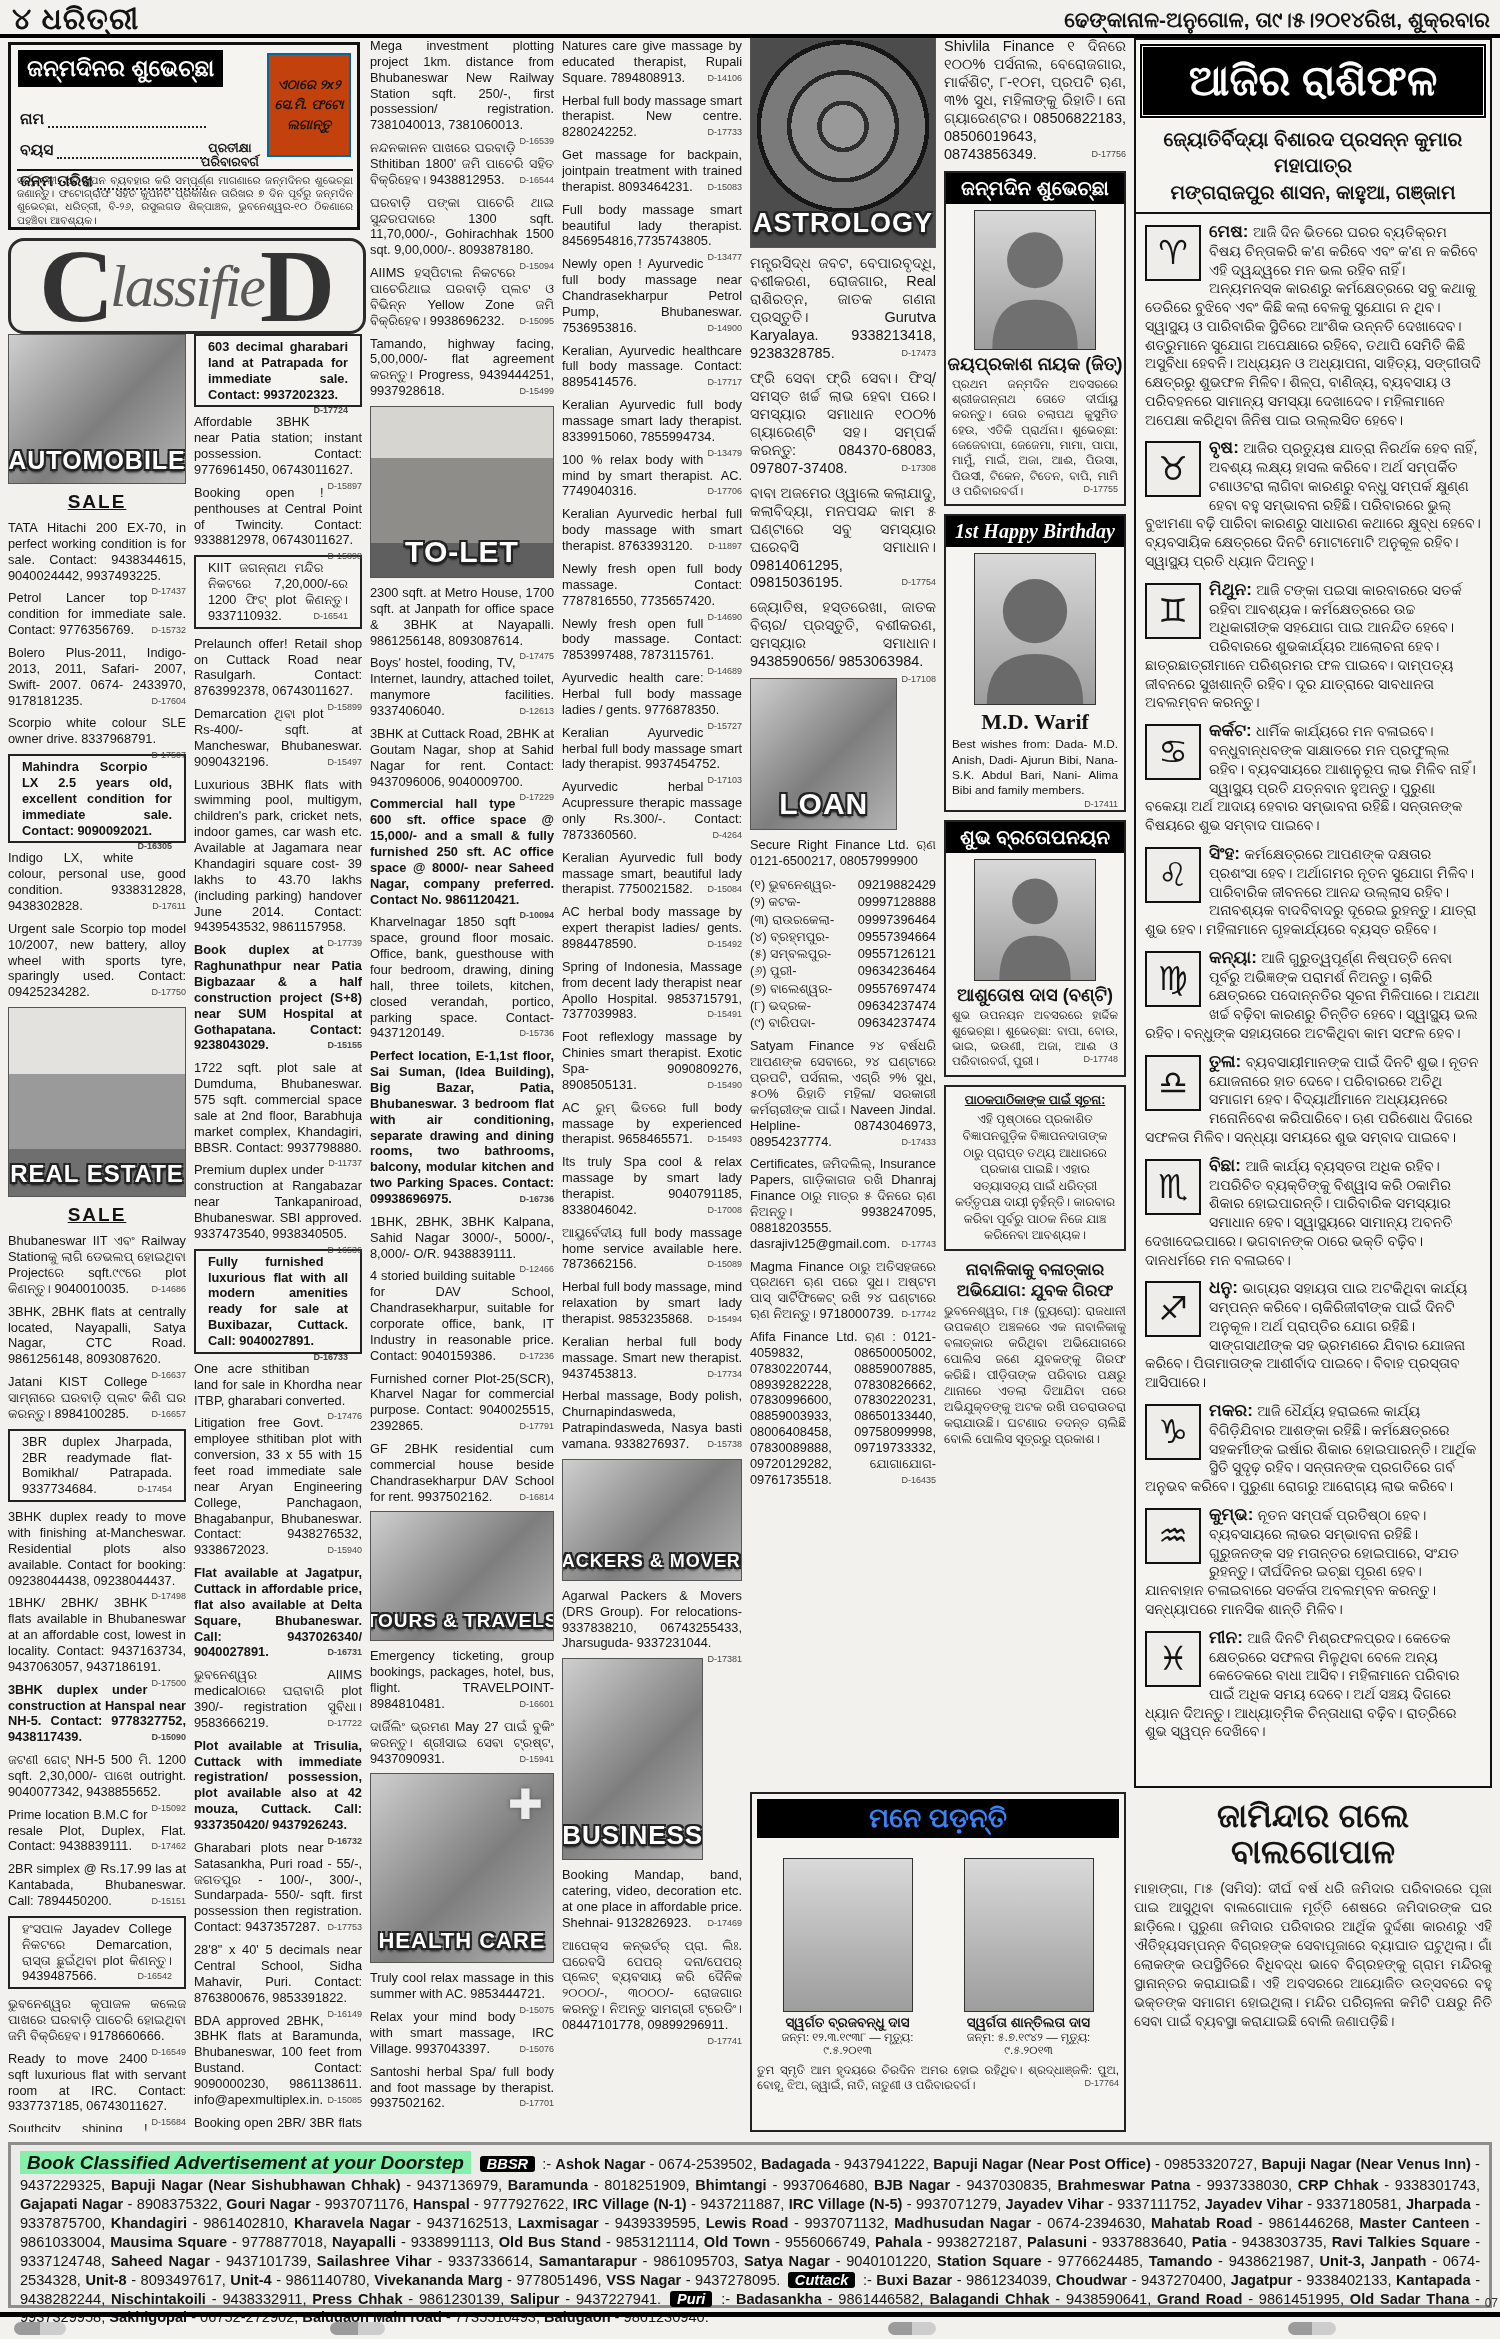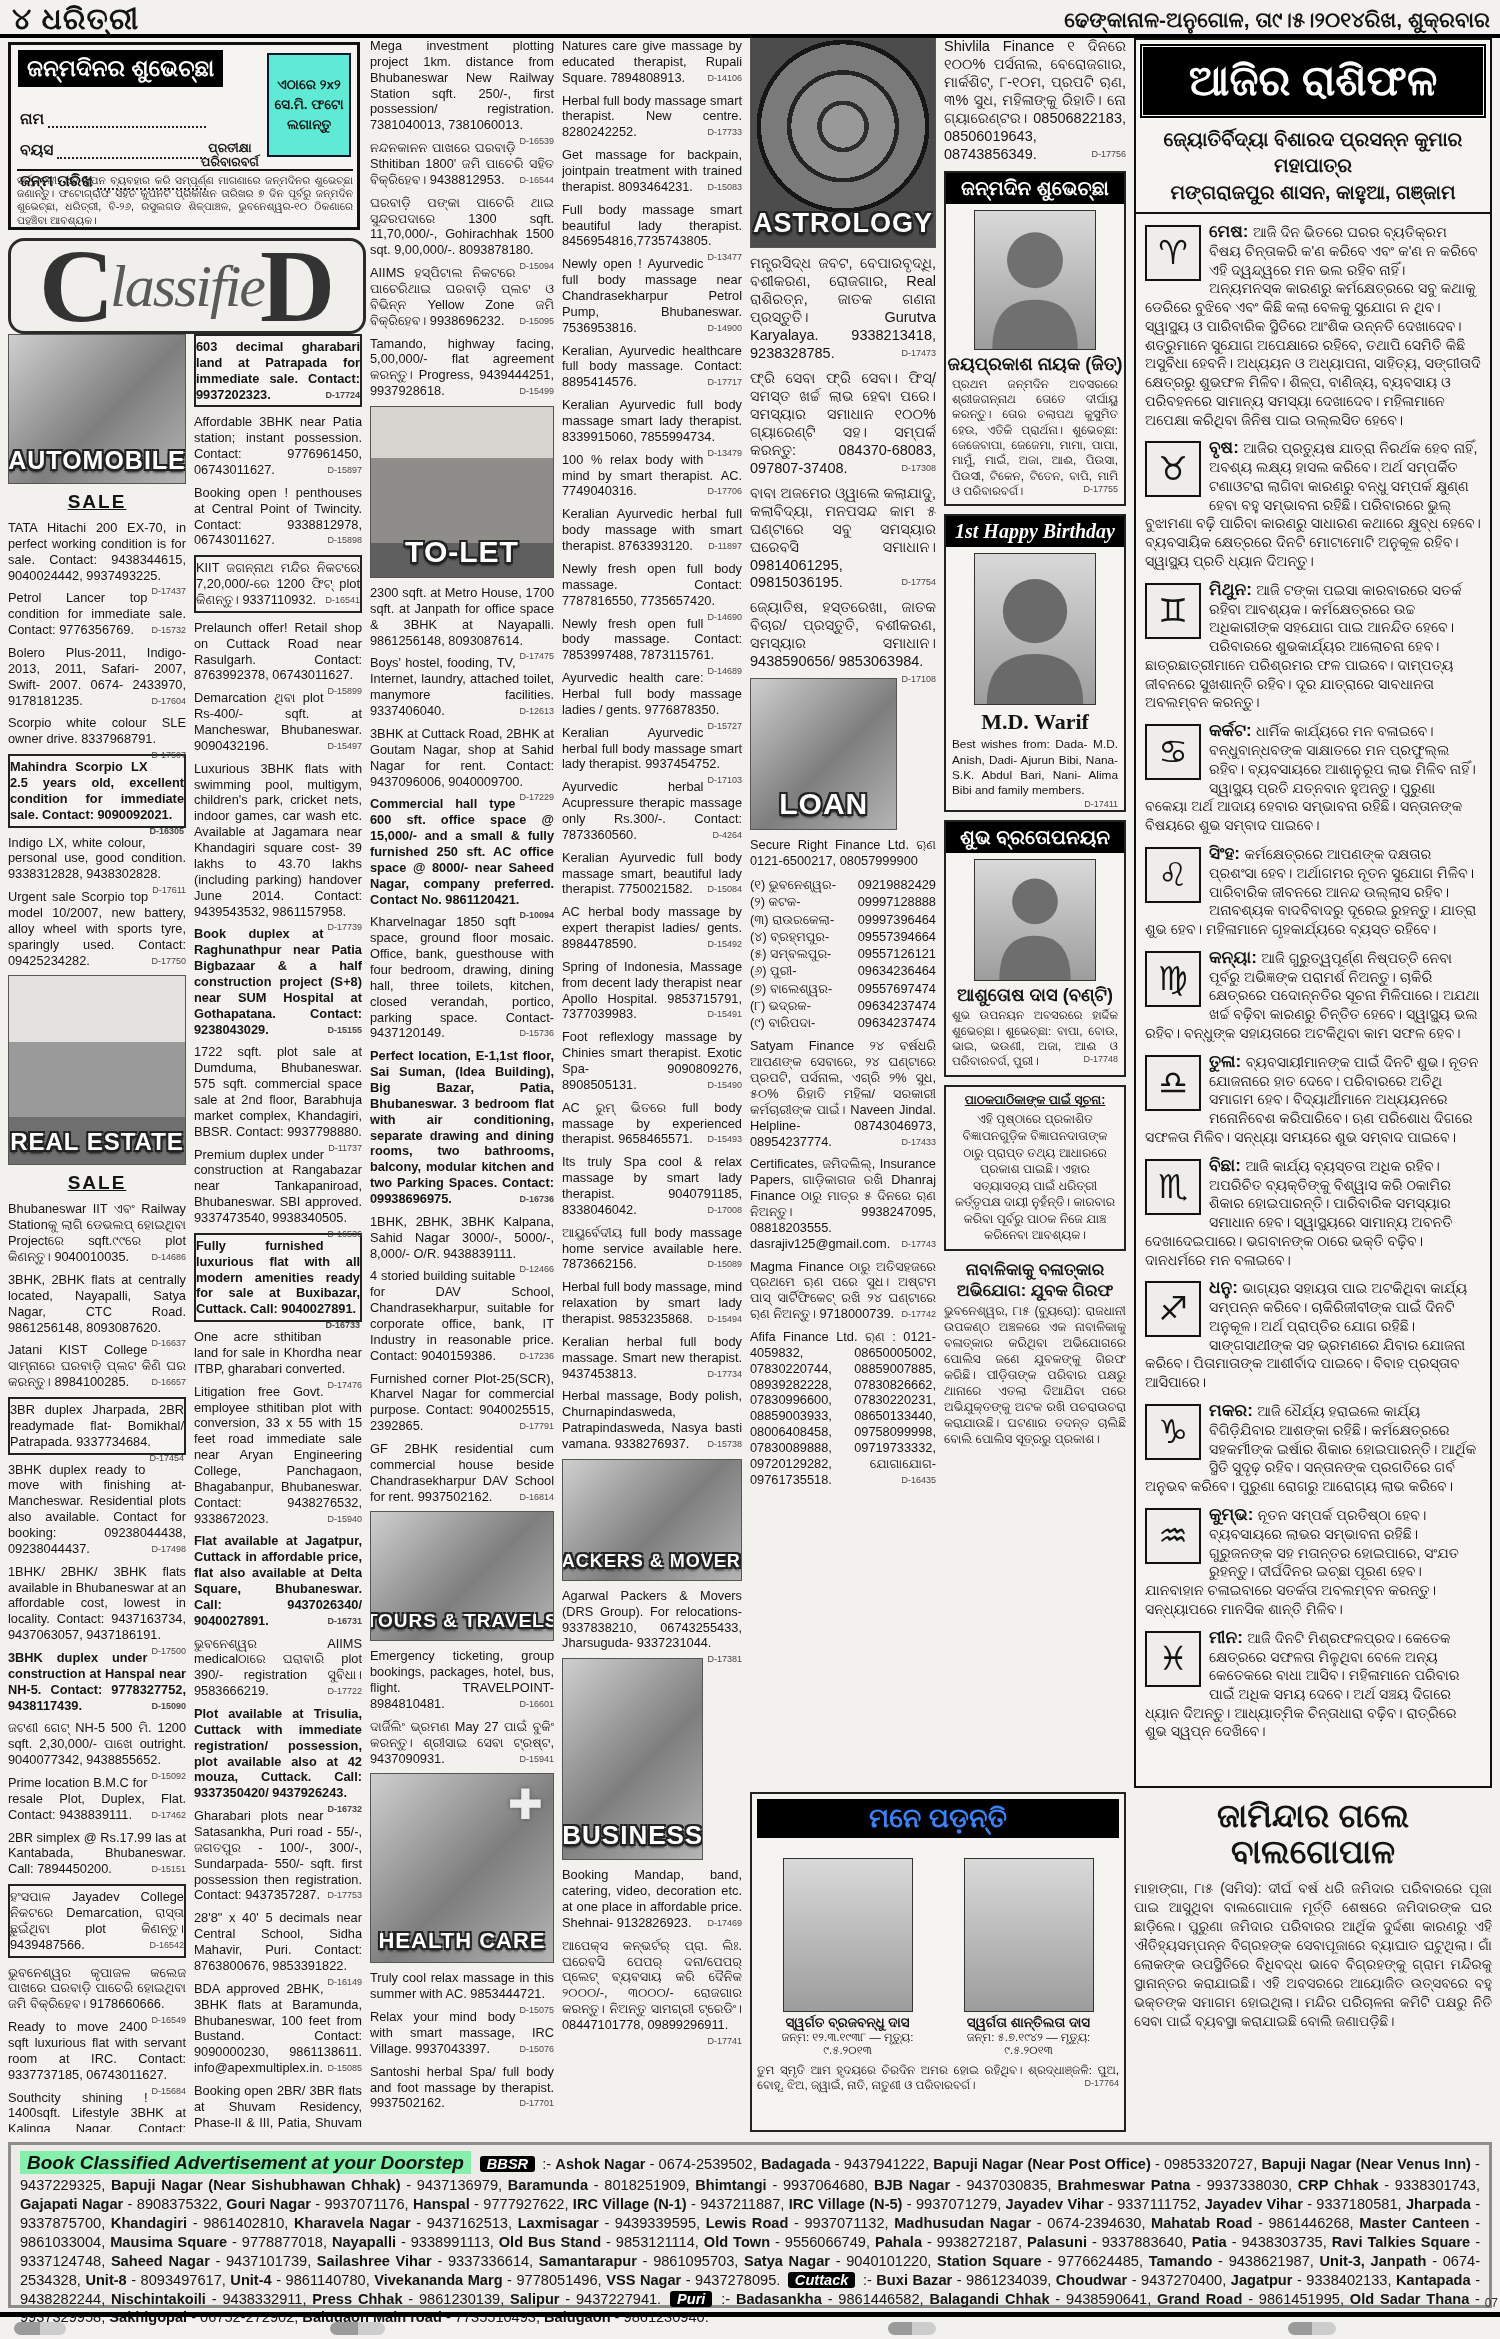--- a/index.html
+++ b/index.html
@@ -8,21 +8,21 @@
   
   .masthead{position:absolute;left:12px;top:2px;font-size:30px;font-weight:bold;letter-spacing:1px;}
   .dateline{position:absolute;right:10px;top:8px;font-size:21px;font-weight:bold;}
   .top-rule{position:absolute;left:0;top:34px;width:1500px;height:4px;background:#000;}
   
   .coupon{position:absolute;left:8px;top:42px;width:352px;height:188px;border:3px solid #111;background:#f6f4f0;padding:5px 7px;box-sizing:border-box;}
   .coupon-title{display:inline-block;background:#000;color:#fff;font-size:23px;font-weight:bold;padding:5px 9px;}
   .photo{background:linear-gradient(#d9d9d9,#9d9d9d);border:1px solid #333;position:relative;overflow:hidden;}
   .photo svg{position:absolute;bottom:0;left:0;width:100%;height:100%;}
   .photo-cap{position:absolute;right:84px;top:96px;width:86px;text-align:center;font-size:12.5px;font-weight:bold;line-height:1.15;}
-  .paste-box{position:absolute;right:6px;top:8px;width:80px;height:100px;border:2px solid #0f172a;display:flex;flex-direction:column;justify-content:center;text-align:center;font-size:13.5px;font-weight:bold;line-height:1.5;background:#5eead4;}
+  .paste-box{position:absolute;right:6px;top:8px;width:80px;height:100px;border:2px solid #0369a1;display:flex;flex-direction:column;justify-content:center;text-align:center;font-size:13.5px;font-weight:bold;line-height:1.5;background:#c2410c;font-style:italic;}
   .coupon-fields{position:absolute;left:9px;top:52px;width:186px;}
   .cfield{display:flex;align-items:flex-end;font-size:15.5px;font-weight:bold;margin-bottom:13px;margin-top:13px;}
   .cfield .leader{flex:1;border-bottom:2px dotted #222;margin-left:4px;height:12px;}
   .coupon-note{position:absolute;left:6px;top:124px;width:336px;border-top:2px solid #111;padding-top:3px;
      font-size:10.6px;line-height:1.25;text-align:justify;}
   
   .logo{position:absolute;left:8px;top:238px;width:352px;height:90px;border:3px solid #2b2b2b;border-radius:16px;
         display:flex;align-items:center;justify-content:center;background:#f1efeb;
         font-family:"Liberation Serif","DejaVu Serif",serif;}
   .logo .cap{font-size:104px;font-weight:bold;color:#333;line-height:.72;}
@@ -31,21 +31,21 @@
   .col{position:absolute;overflow:hidden;}
   #colA{left:8px;top:334px;width:178px;height:1798px;}
   #colB{left:194px;top:334px;width:168px;height:1798px;}
   #colC{left:370px;top:38px;width:184px;height:2094px;}
   #colD{left:562px;top:38px;width:180px;height:2094px;}
   #colE{left:750px;top:38px;width:186px;height:1748px;}
   #colF{left:944px;top:38px;width:182px;height:1748px;}
   .ad{font-size:12.8px;line-height:1.24;text-align:justify;margin:0 0 7px 0;}
   .ad .d{float:right;font-size:9px;color:#444;margin-top:3px;margin-left:4px;}
   .ad.b{font-weight:bold;}
-  .ad.box{border:2px solid #222;padding:3px 0;background:#f6f4f0;}
+  .ad.box{border:2px solid #222;padding:3px 12px;background:#f6f4f0;}
   .ad.big{font-size:14.5px;}
   .sec-h{text-align:center;font-size:19px;font-weight:bold;text-decoration:underline;letter-spacing:2px;margin:4px 0 7px 0;}
   .rows{margin:0 0 7px 0;font-size:12.8px;}
   .rows .r{display:flex;justify-content:space-between;line-height:1.35;}
   
   .ph{position:relative;border:1px solid #555;margin:0 0 7px 0;display:flex;align-items:flex-end;justify-content:center;overflow:hidden;
       background:linear-gradient(135deg,#cfcfcf,#7e7e7e 55%,#b5b5b5);}
   .ph-label{font-weight:900;color:#fff;font-size:24px;letter-spacing:1px;white-space:nowrap;margin-bottom:8px;
       text-shadow:-2px -2px 0 #222,2px -2px 0 #222,-2px 2px 0 #222,2px 2px 0 #222,0 3px 3px #000;}
   .ph.astro{background:radial-gradient(circle at 50% 42%,#999 0 14%,#2e2e2e 14% 17%,#8e8e8e 17% 34%,#242424 34% 37%,#7a7a7a 37% 54%,#161616 54% 57%,#4c4c4c 57% 100%);}

